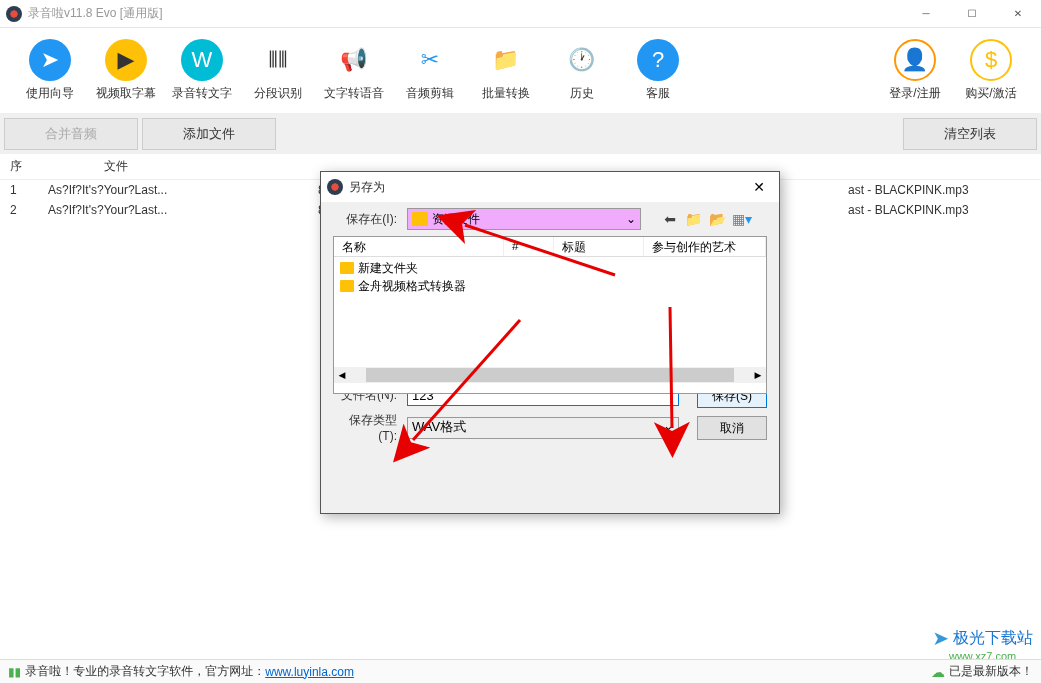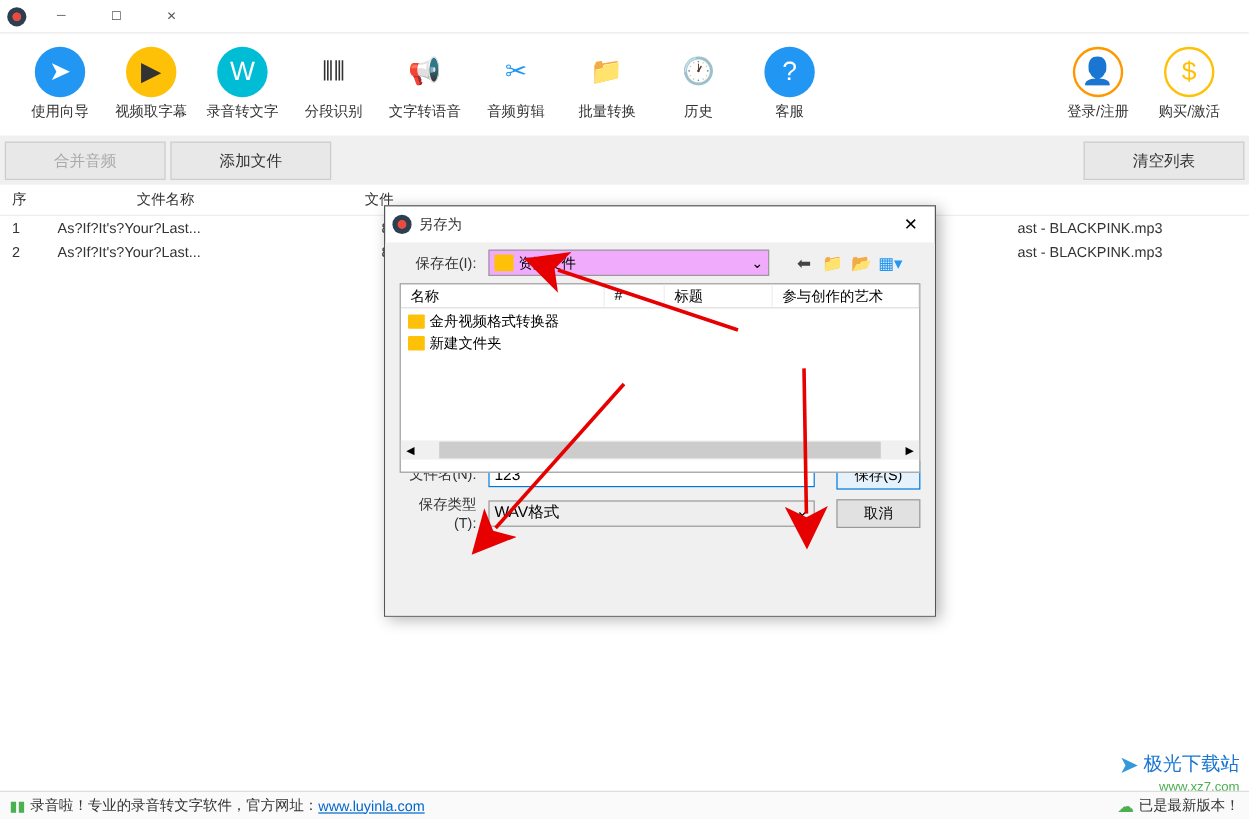--- a/index.html
+++ b/index.html
@@ -39,21 +39,21 @@
 .statusbar { position: absolute; bottom: 0; left: 0; right: 0; height: 24px; border-top: 1px solid #ddd; background: #fafafa; display: flex; align-items: center; padding: 0 8px; font-size: 12px; color: #333; }
 .status-link { color: #0066cc; text-decoration: underline; }
 .status-right { margin-left: auto; display: flex; align-items: center; gap: 4px; }
 .cloud-icon { color: #4CAF50; font-size: 14px; }
 
 
 .watermark { position: absolute; bottom: 20px; right: 8px; text-align: right; font-size: 11px; line-height: 1.2; }
 .wm-logo { display: flex; align-items: center; gap: 4px; justify-content: flex-end; }
 .wm-arrow { color: #3498db; font-size: 20px; }
 .wm-name { color: #1976d2; font-weight: normal; font-size: 16px; }
-.wm-url { color: #4CAF50; }
+.wm-url { color: #4CAF50; text-align: center; }
 
 
 .dialog { position: absolute; left: 298px; top: 171px; width: 460px; height: 343px; background: #fff; border: 1px solid #555; box-shadow: 3px 3px 12px rgba(0,0,0,0.3); z-index: 100; margin-left: 22px; }
 .dlg-title { height: 30px; display: flex; align-items: center; padding-left: 6px; }
 .dlg-title-icon { width: 16px; height: 16px; background: radial-gradient(circle, #e74c3c 30%, #2c3e50 35%); border-radius: 50%; margin-right: 6px; }
 .dlg-title-text { font-size: 12px; color: #333; flex: 1; }
 .dlg-close { width: 40px; text-align: center; cursor: pointer; font-size: 14px; }
 .dlg-body { padding: 6px 12px; background: #f0f0f0; height: calc(100% - 30px); }
 .dlg-row { display: flex; align-items: center; margin-bottom: 6px; gap: 10px; }
 .dlg-label { width: 64px; font-size: 12px; color: #333; text-align: right; }
@@ -93,20 +93,21 @@
 .ico-history { color: #4CAF50; background: transparent; }
 .ico-service { background: #2196F3; color: #fff; }
 .ico-login { color: #FF9800; background: transparent; border: 2px solid #FF9800; }
 .ico-buy { color: #FFC107; background: transparent; border: 2px solid #FFC107; }
 </style>
 </head>
 <body>
 
 <div class="titlebar">
   <div class="titlebar-icon"></div>
+  <div class="titlebar-title">录音啦v11.8 Evo [通用版]</div>
   <div class="win-controls">
     <div class="win-btn">─</div>
     <div class="win-btn">☐</div>
     <div class="win-btn close">✕</div>
   </div>
 </div>
 
 <div class="toolbar">
   <div id="tool-left" style="display: flex;">
       <div class="tool-item">
@@ -162,21 +163,20 @@
 <div class="actionbar">
   <button class="action-btn disabled">合并音频</button>
   <button class="action-btn">添加文件</button>
   <div class="action-spacer"></div>
   <button class="action-btn">清空列表</button>
 </div>
 
 <div class="table-area">
   <div class="table-header">
     <div class="th col-seq">序</div>
-    <div class="th col-name" style="text-align:center;">文件名称</div>
     <div class="th col-size">文件</div>
     <div class="th col-path"></div>
   </div>
   <div id="table-body">
       <div class="table-row">
         <div class="td col-seq">1</div>
         <div class="td col-name">As?If?It's?Your?Last...</div>
         <div class="td col-size">8.</div>
         <div class="td col-path">ast - BLACKPINK.mp3</div>
       </div>
@@ -215,25 +215,25 @@
       <div class="filelist">
         <div class="fl-header">
           <div class="fl-col" style="width:170px;">名称</div>
           <div class="fl-col" style="width:50px;">#</div>
           <div class="fl-col" style="width:90px;">标题</div>
           <div class="fl-col" style="flex:1;">参与创作的艺术</div>
         </div>
         <div class="fl-body" id="fl-body">
             <div class="fl-item">
               <span class="folder-ico"></span>
-              <span>金舟视频格式转换器</span>
+              <span>新建文件夹</span>
             </div>
             <div class="fl-item">
               <span class="folder-ico"></span>
-              <span>新建文件夹</span>
+              <span>金舟视频格式转换器</span>
             </div>
           </div>
       </div>
       <div class="fl-scroll" style="position:absolute; bottom:1px; left:1px; right:1px;">
         <div class="scroll-arrow">◀</div>
         <div class="scroll-thumb"></div>
         <div class="scroll-arrow">▶</div>
       </div>
     </div>
 

